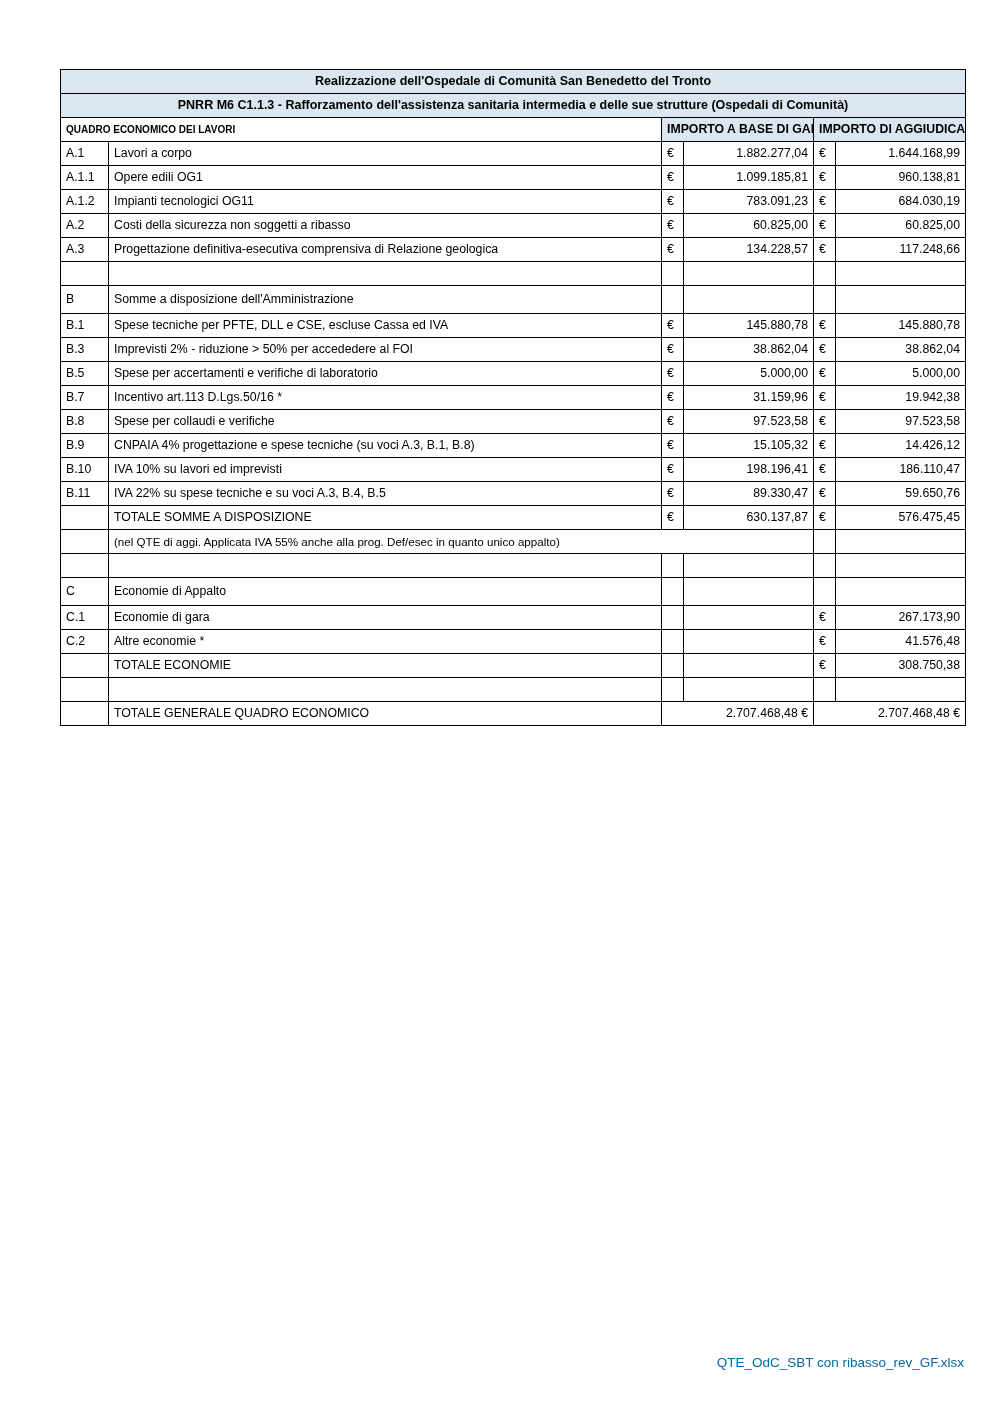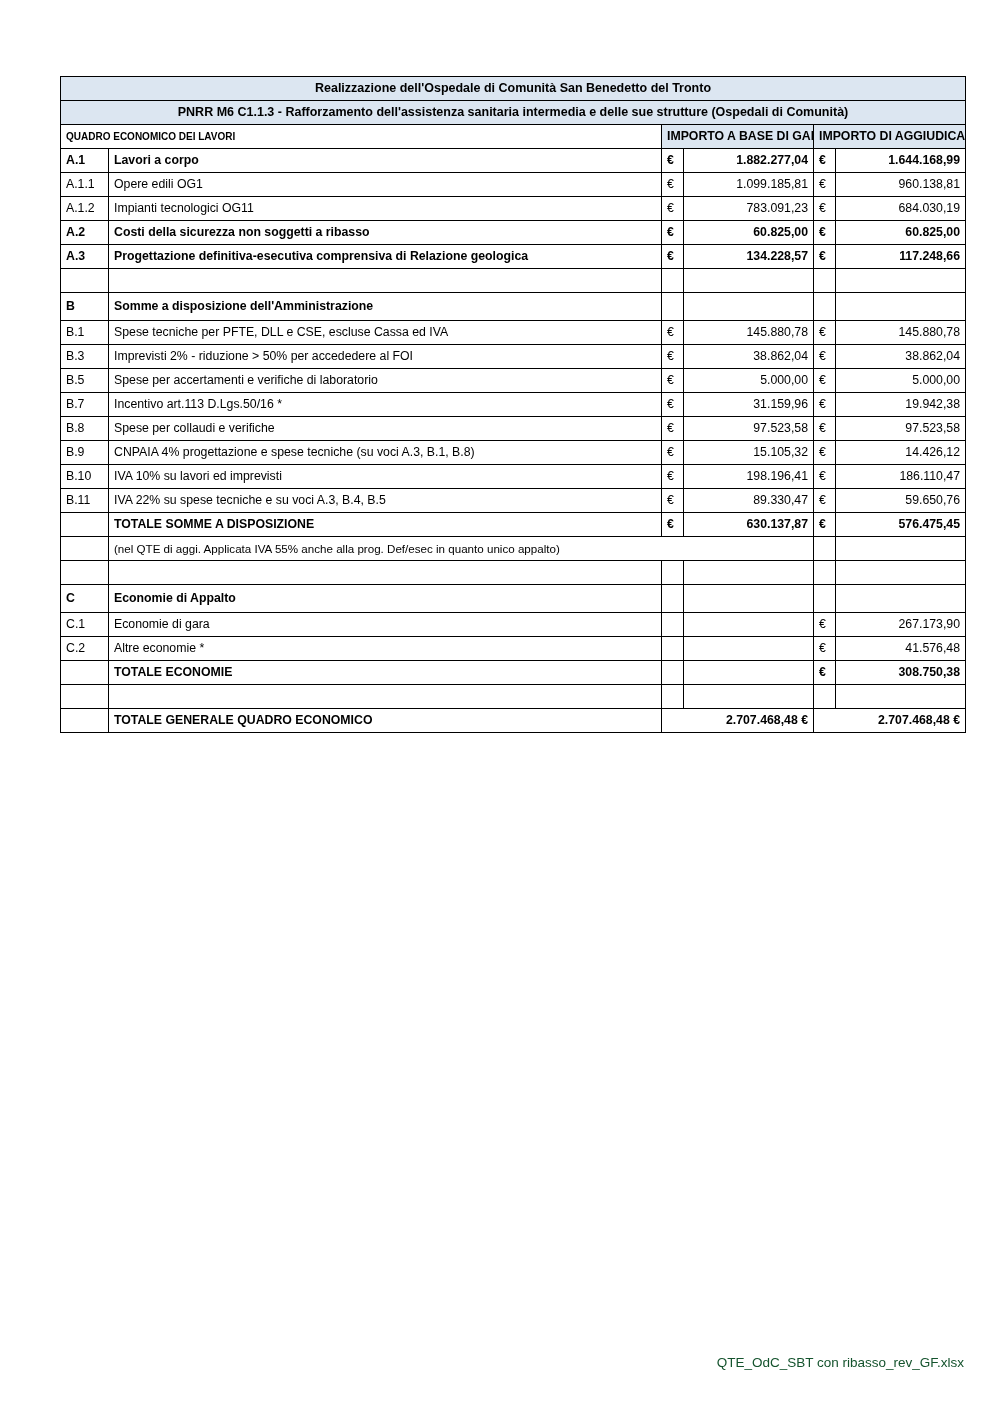--- a/index.html
+++ b/index.html
@@ -16,21 +16,21 @@
   }
   .page {
     position: absolute;
     left: 0; top: 0;
     width: 1000px;
     height: 1414px;
   }
   table.qte {
     position: absolute;
     left: 60px;
-    top: 76px;
+    top: 69px;
     width: 905px;
     border-collapse: collapse;
     table-layout: fixed;
     font-size: 12.3px;
   }
   table.qte td {
     border: 1px solid #000000;
     padding: 3px 5px;
     vertical-align: middle;
     line-height: 1.15;
@@ -61,40 +61,40 @@
     line-height: 1.25;
     white-space: normal;
     height: 38px;
   }
   .hdr-left {
     background: #ffffff;
     font-weight: bold;
     font-size: 10px;
     vertical-align: bottom;
   }
-  .bold { font-weight: bold; }
+  .bold { font-weight: normal; }
   .num {
     text-align: right;
     padding-right: 6px;
   }
   .eur {
     text-align: left;
     padding-left: 4px;
     padding-right: 0;
   }
   .code { text-align: left; }
   .blank-row td { height: 17px; }
   .small-note { font-size: 11.6px; }
   .tall { height: 28px; }
   .footer {
     position: absolute;
     right: 36px;
     bottom: 44px;
     font-size: 13.5px;
-    color: #14532d;
+    color: #0369a1;
   }
 </style>
 </head>
 <body>
 
 <div class="page">
 
   <table class="qte">
     <colgroup>
       <col class="c-code">

